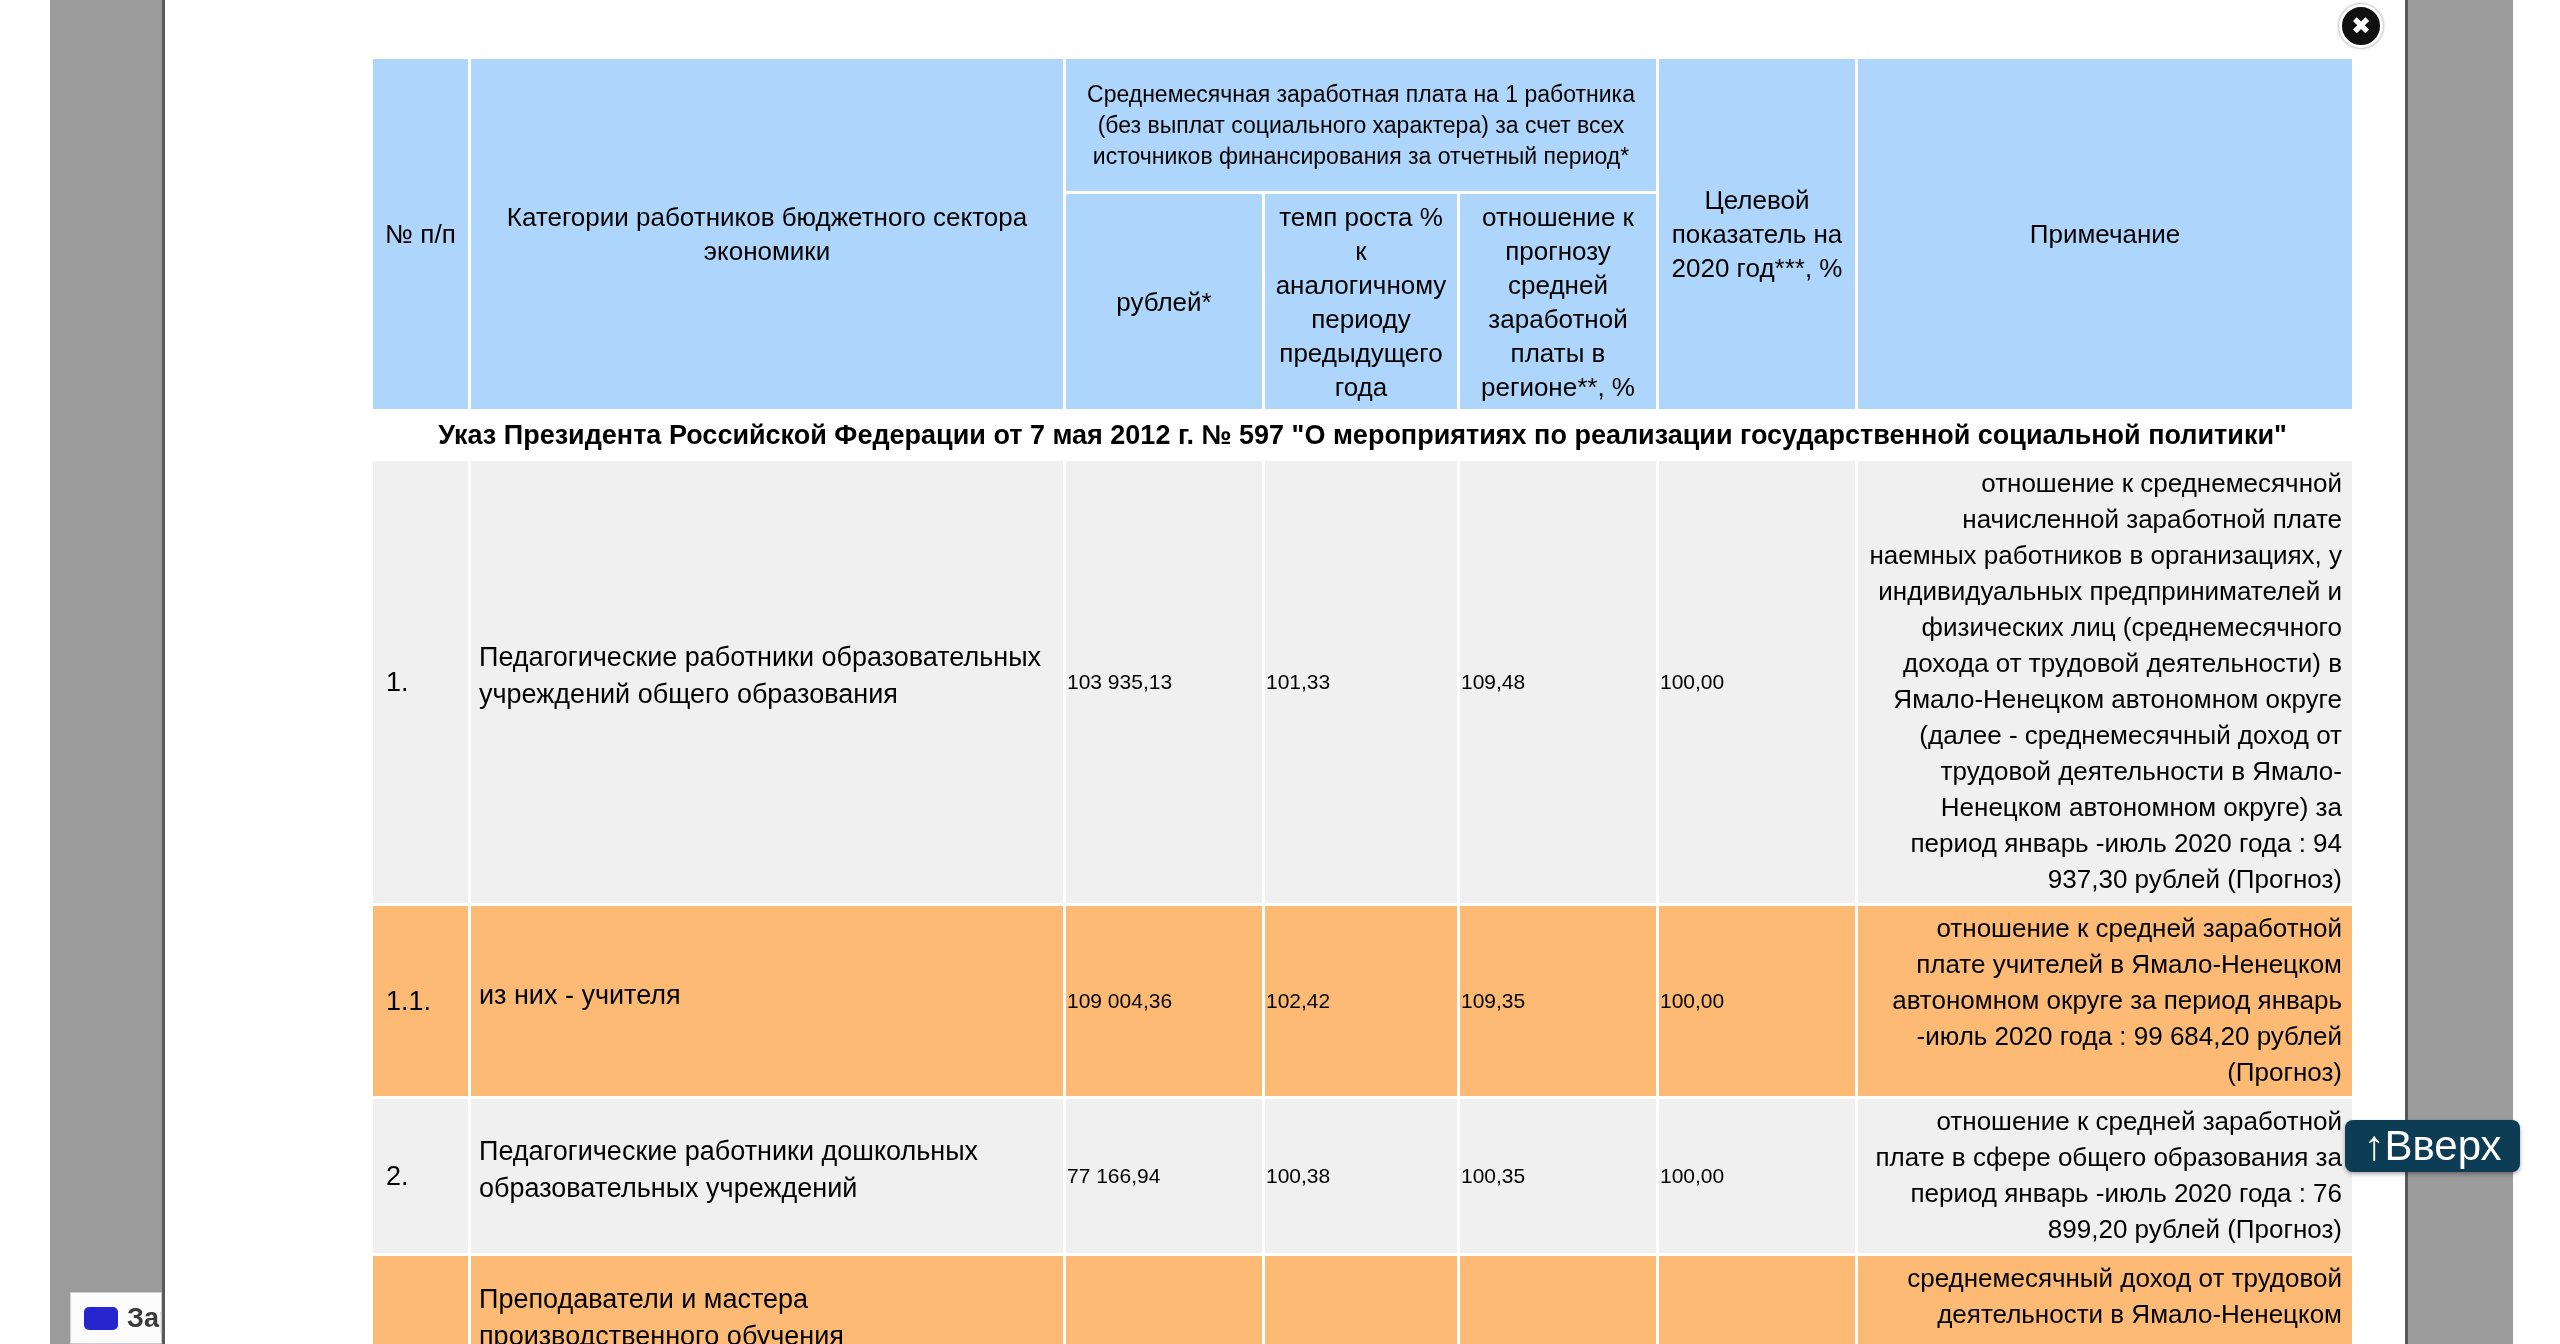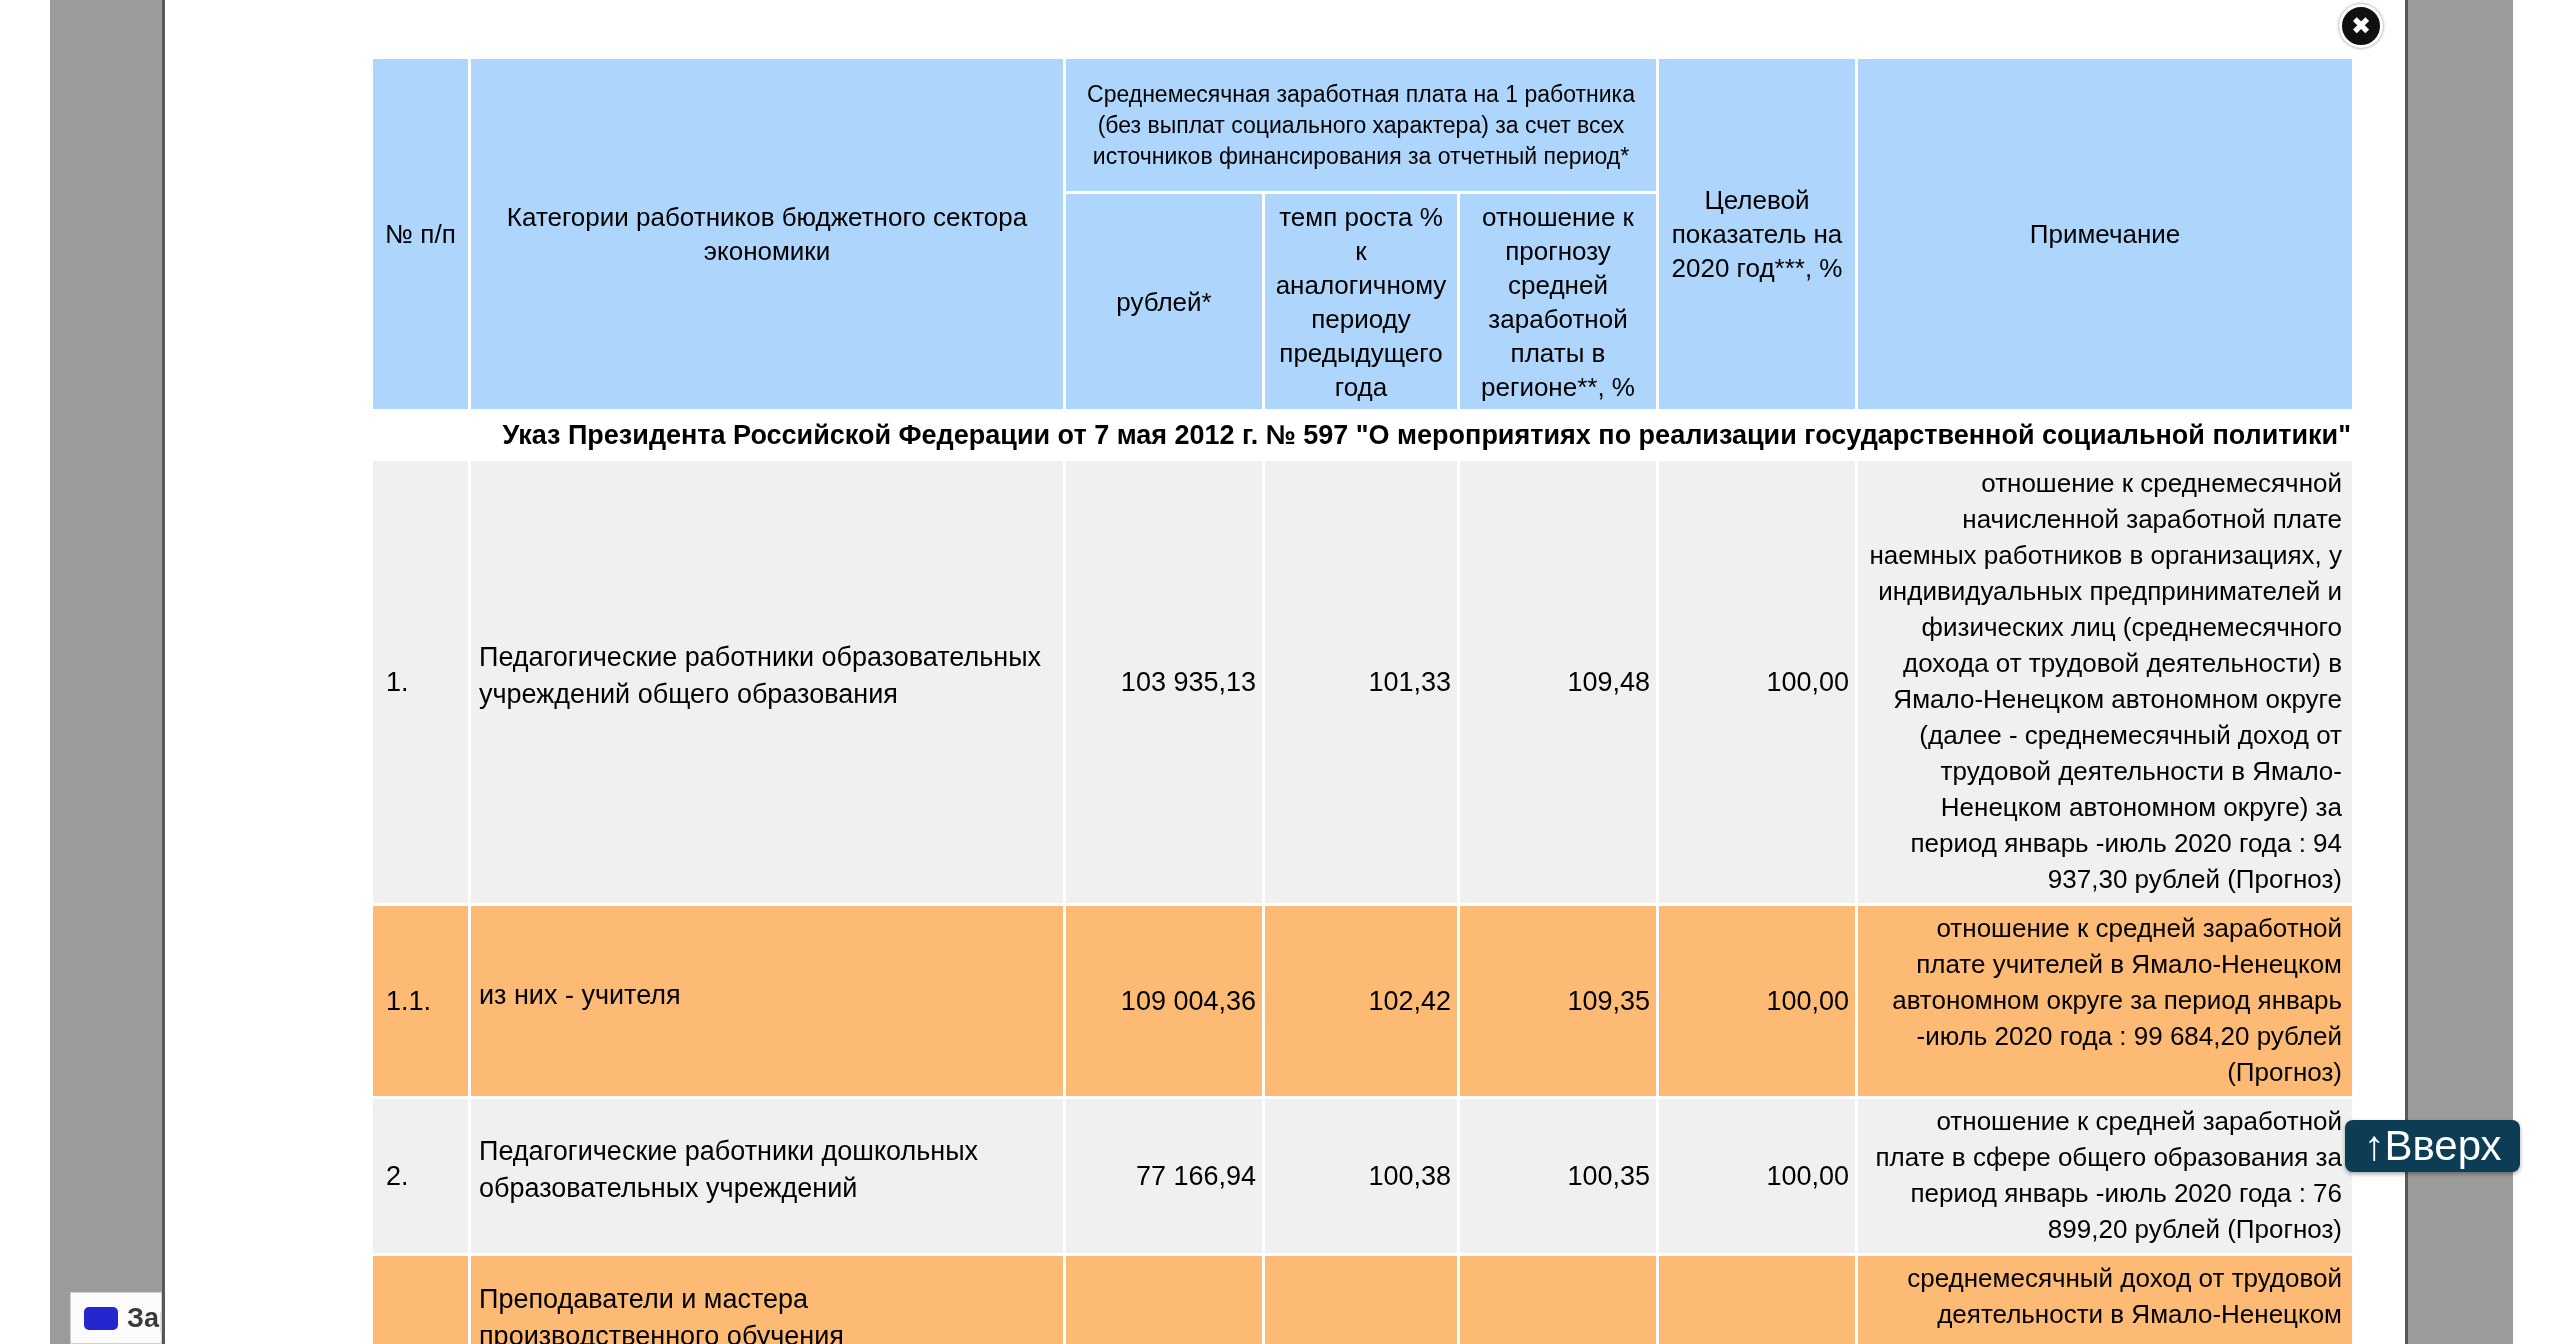--- a/index.html
+++ b/index.html
@@ -37,29 +37,29 @@
   table{border-collapse:separate;border-spacing:3px;table-layout:fixed;}
   col.c-num{width:95px;}  col.c-cat{width:592px;} col.c-rub{width:196px;}
   col.c-gr{width:192px;}  col.c-ratio{width:196px;} col.c-tgt{width:196px;} col.c-note{width:494px;}
 
   th{background:#aed5fb;color:#000;font-weight:normal;text-align:center;vertical-align:middle;
      font-size:26px;line-height:34px;padding:0 8px;}
   tr.h-top th{height:132px;}
   tr.h-sub th{height:215px;}
   th.salary-group{font-size:23px;line-height:31px;padding:0 6px;}
 
-  td.section{background:#fff;font-weight:bold;text-align:right;vertical-align:middle;
+  td.section{background:#fff;font-weight:bold;text-align:center;vertical-align:middle;
              font-size:27px;height:44px;color:#000;}
 
   tr.shaded td{background:#f0f0f0;}
   tr.plain  td{background:#fdba74;}
   td{color:#000;}
   td.num{text-align:left;padding-left:13px;vertical-align:middle;font-size:27px;}
   td.cat{text-align:left;padding:0 10px 12px 8px;vertical-align:middle;font-size:27px;line-height:37px;margin-left:29px;}
-  td.val{text-align:right;padding-right:6px;vertical-align:middle;font-size:27px;white-space:nowrap;}
+  td.val{text-align:left;padding-right:22px;vertical-align:middle;font-size:21px;white-space:nowrap;}
   td.note{text-align:right;padding:4px 10px 6px 8px;vertical-align:top;font-size:26px;line-height:36px;}
 
   tr.r1{height:432px;} tr.r2{height:182px;} tr.r3{height:140px;} tr.r4{height:210px;}
 </style>
 </head>
 <body>
 
 <div id="screen">
 
   <div class="backdrop-strip backdrop-left"></div>

